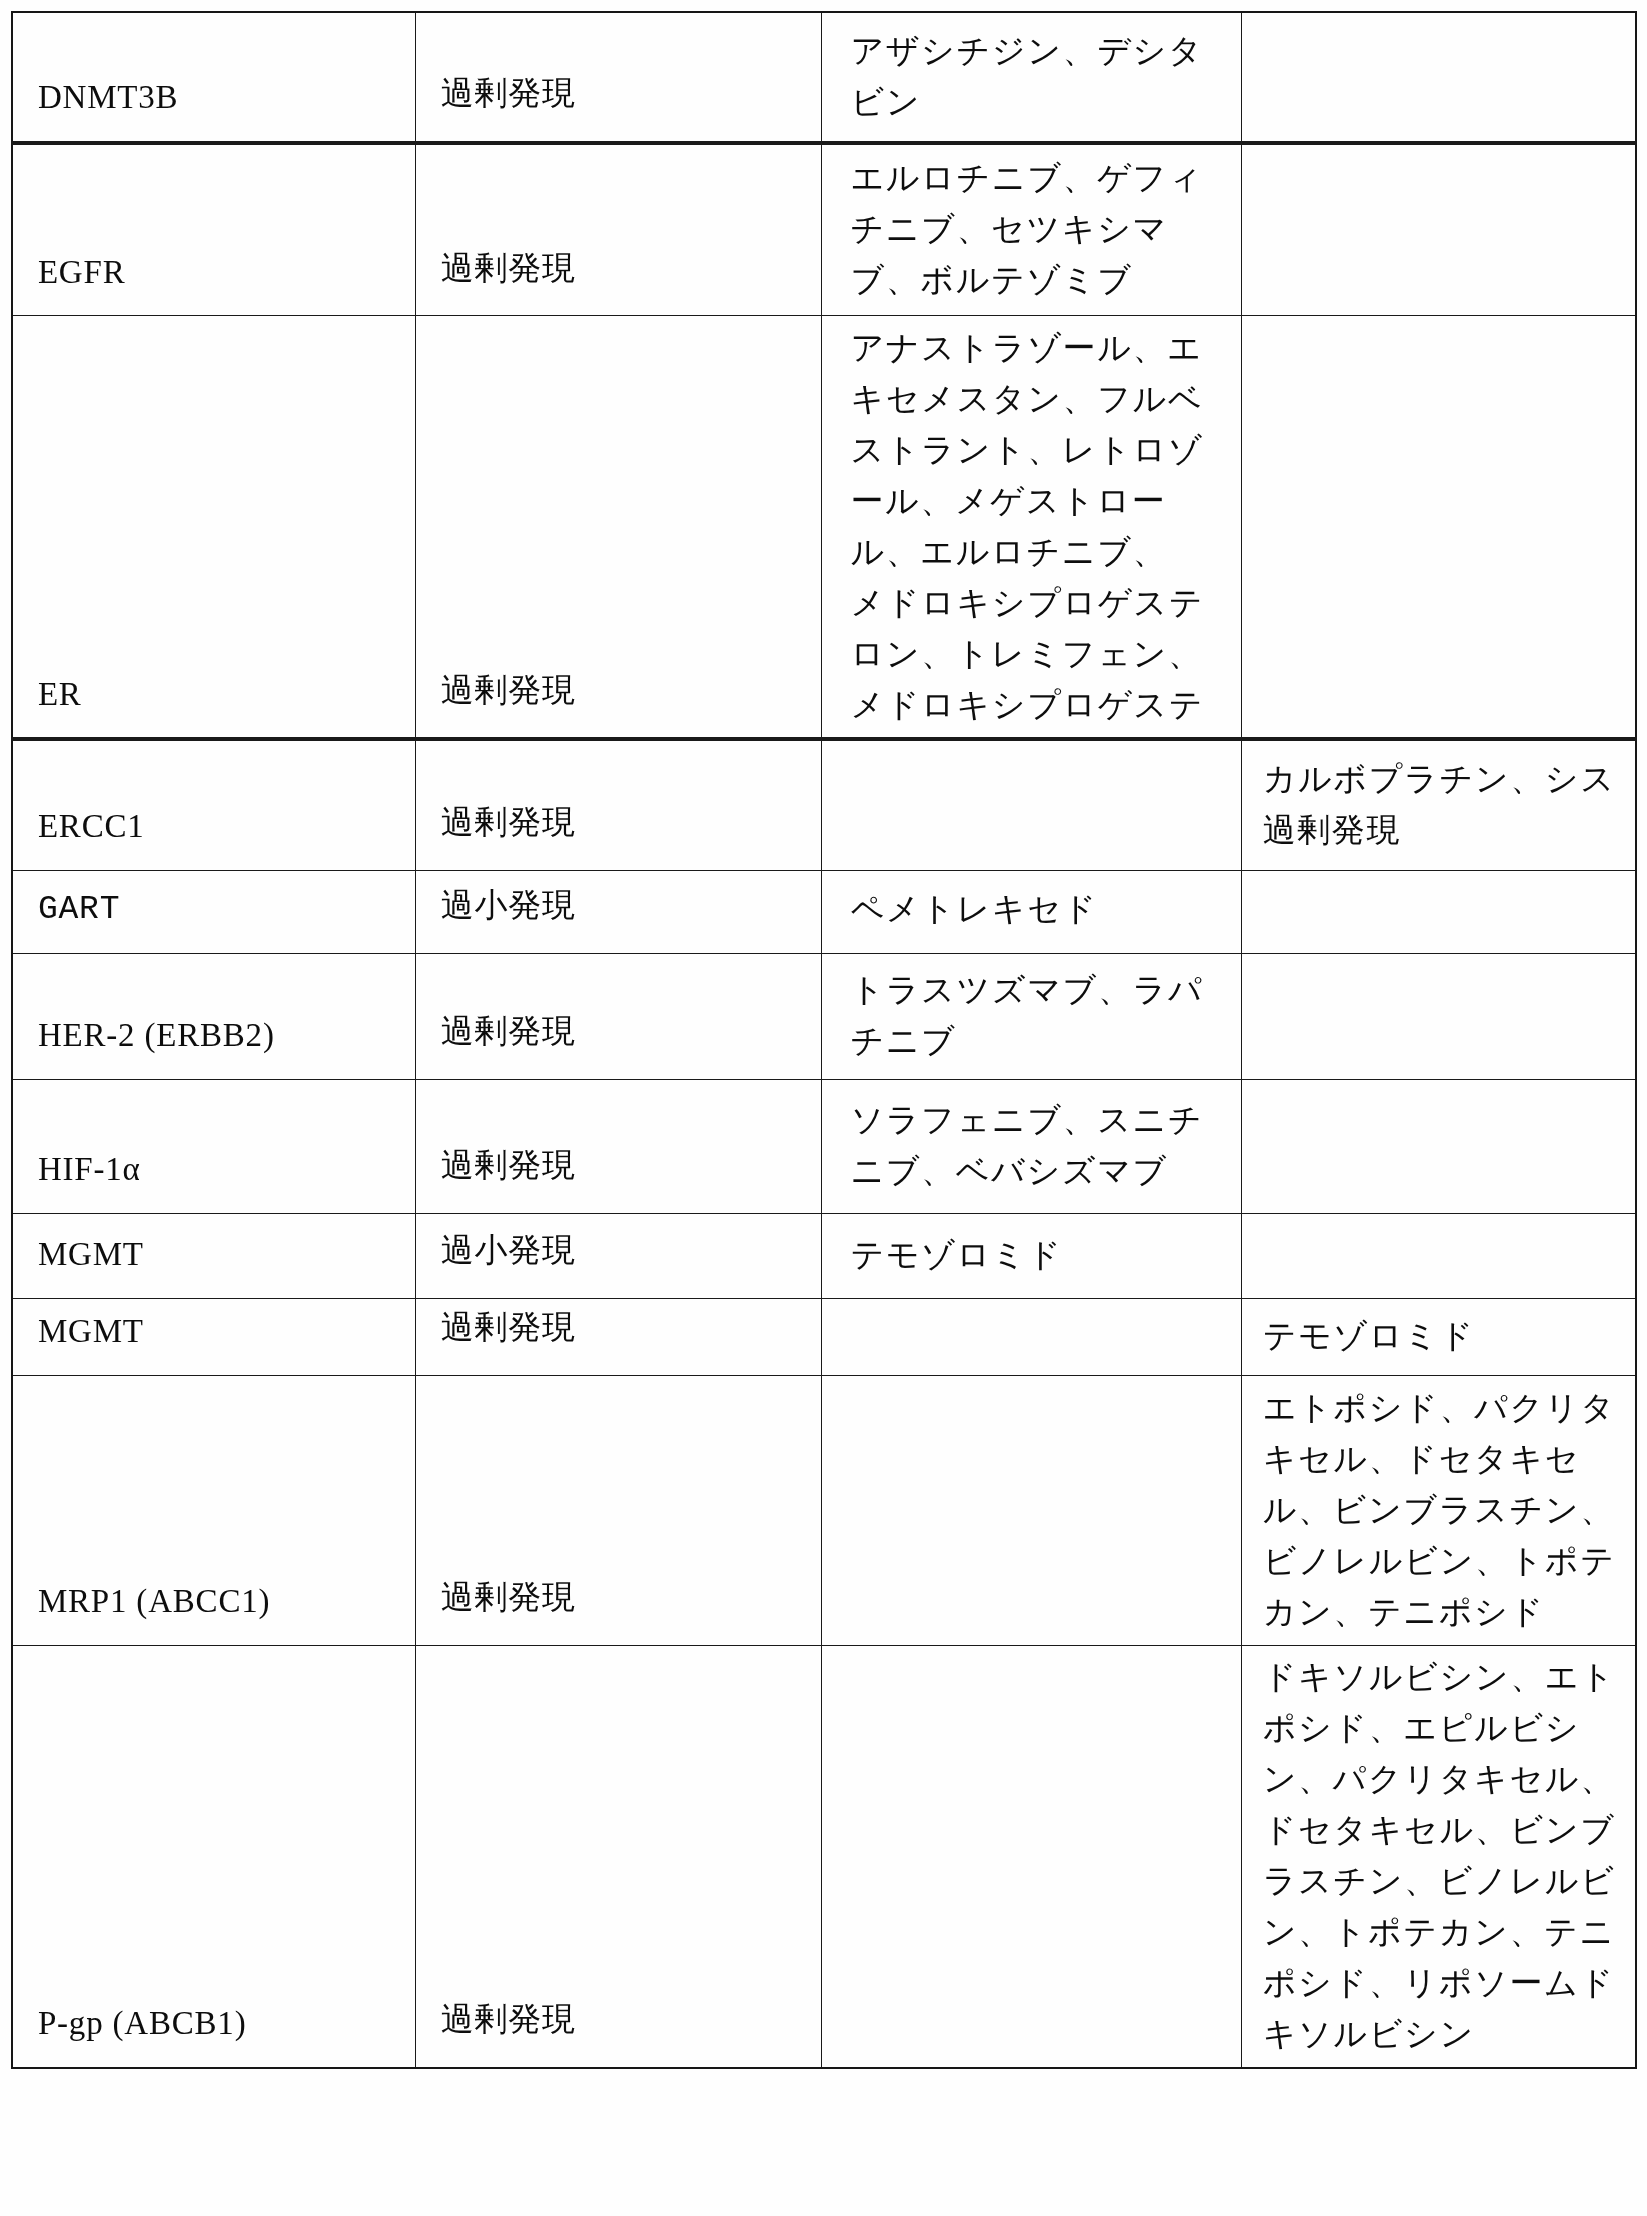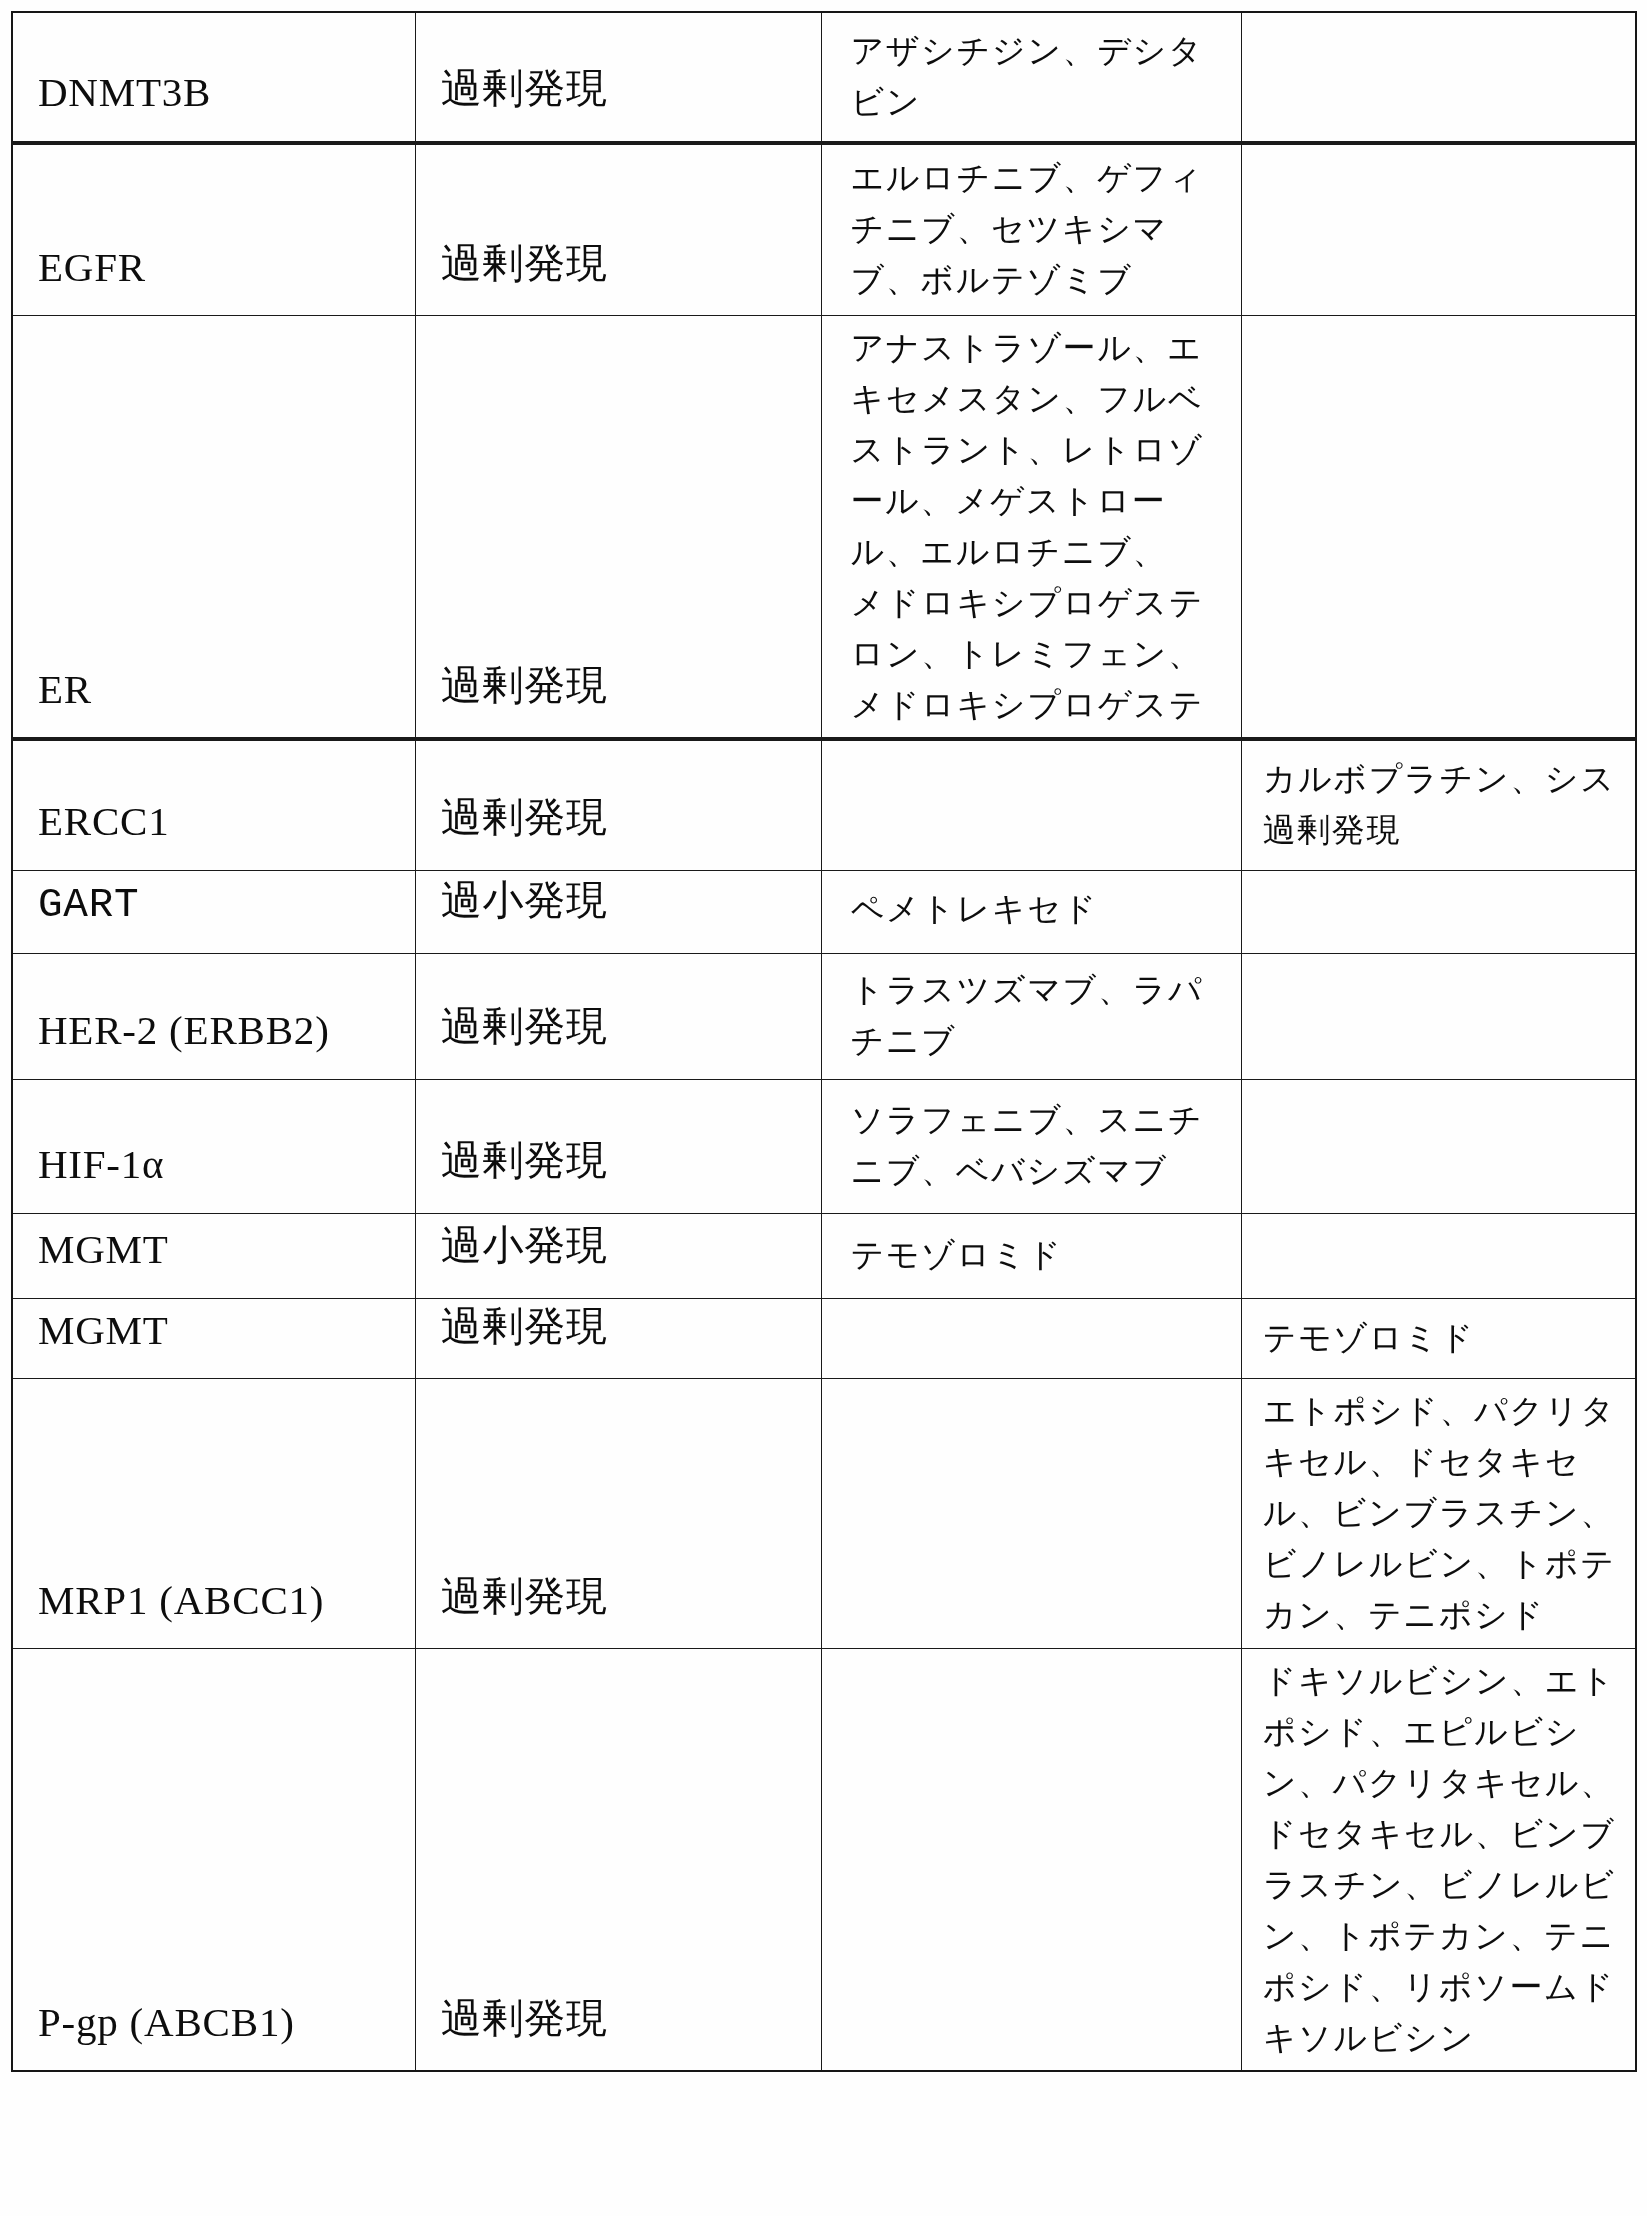--- a/index.html
+++ b/index.html
@@ -33,21 +33,21 @@
     overflow: hidden;
   }
   tr.thick-bottom td {
     border-bottom-width: 4.1px;
   }
   td.c1, td.c2 {
     vertical-align: bottom;
   }
   td.c1 .cell-inner, td.c2 .cell-inner {
     padding: 0 8.2px 24.5px 24.5px;
-    font-size: 41px;
+    font-size: 33px;
     letter-spacing: 0.8px;
     white-space: nowrap;
   }
   td.c3, td.c4 {
     vertical-align: middle;
   }
   td.c3 .cell-inner {
     padding: 6.5px 4.9px 6.5px 28px;
   }
   td.c4 .cell-inner {

